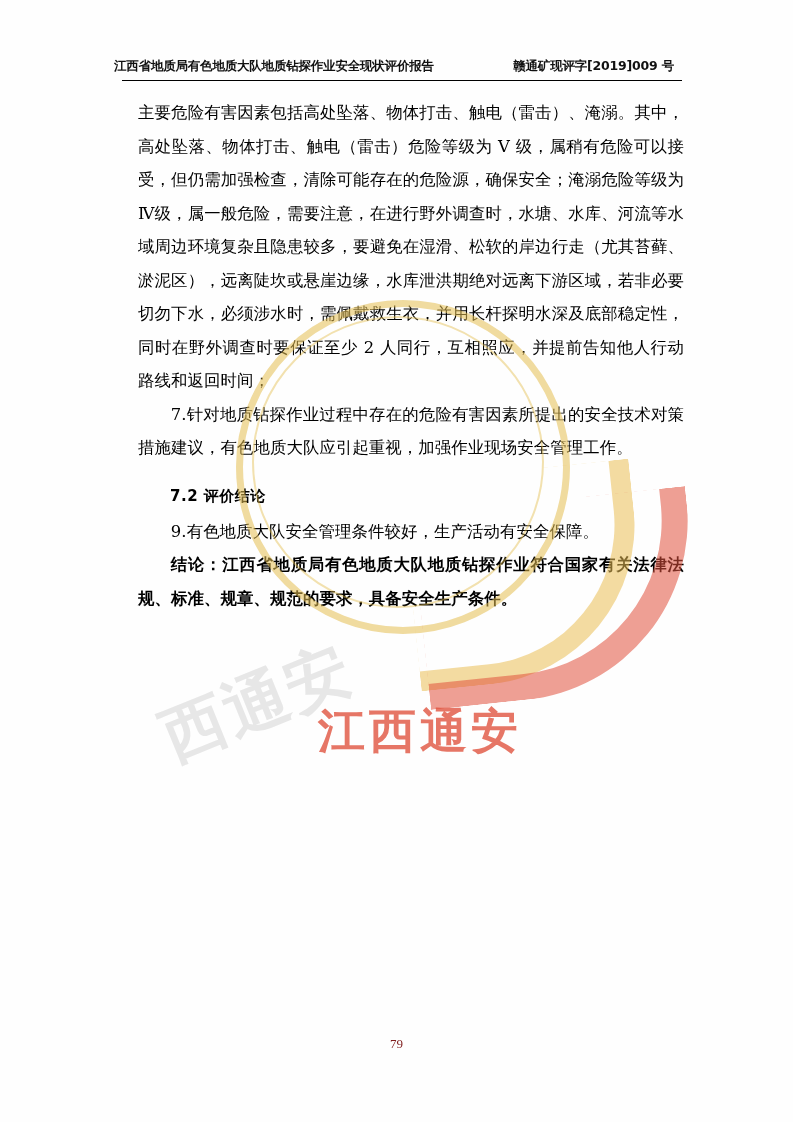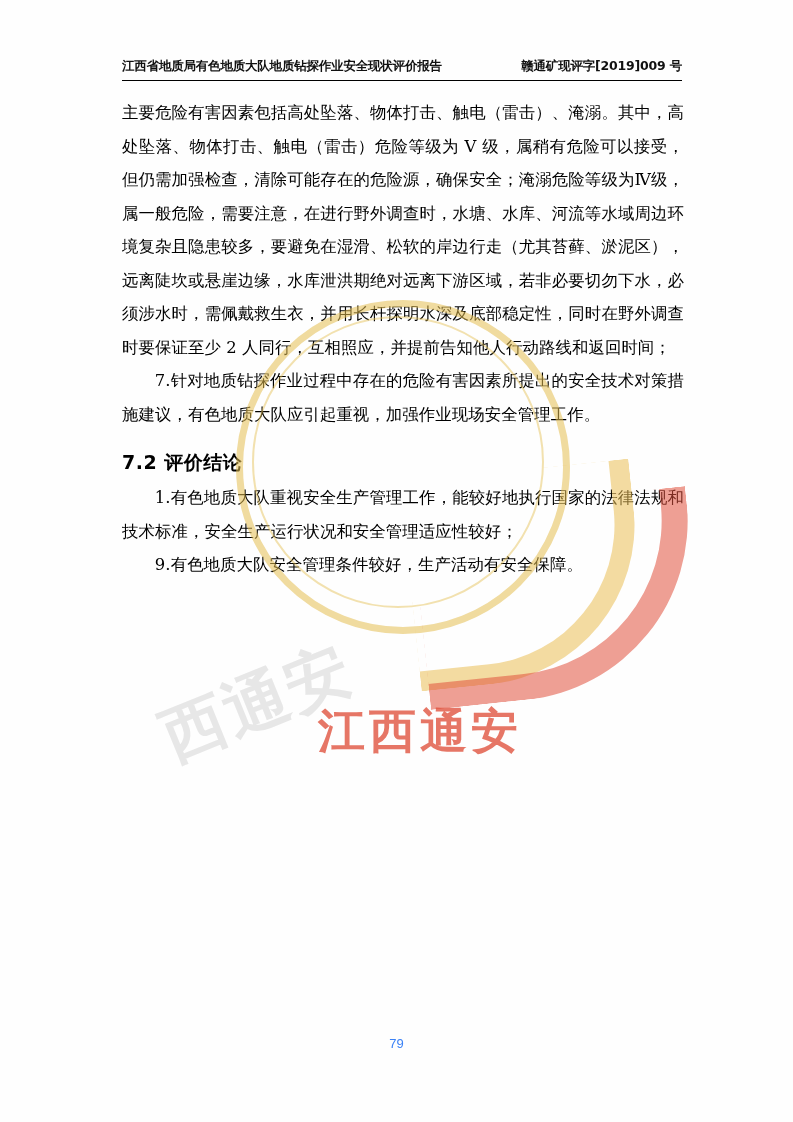--- a/index.html
+++ b/index.html
@@ -21,21 +21,21 @@
     top: 0; left: 0;
     width: 793px;
     height: 1122px;
     background: #fefefe;
   }
 
   
   .header {
     position: absolute;
     top: 58px;
-    left: 122px;
+    left: 114px;
     width: 560px;
     display: flex;
     justify-content: space-between;
     align-items: flex-end;
     font-size: 12.5px;
     font-family: "DejaVu Sans", "Liberation Sans", sans-serif;
     font-weight: bold;
     color: #111;
     letter-spacing: -0.2px;
   }
@@ -52,52 +52,53 @@
   }
 
   
   .content {
     position: absolute;
     top: 96px;
     left: 122px;
     width: 562px;
   }
   p {
-    margin: 0 0 0 0;
+    margin: 0 0 0 16px;
     font-size: 16.4px;
     line-height: 33.5px;
     text-align: justify;
     text-justify: inter-ideograph;
     letter-spacing: 0.1px;
   }
   p.indent { text-indent: 2em; }
   p.noindent { text-indent: 0; }
 
   .section-head {
     margin-top: 14px;
     margin-bottom: 2px;
     font-family: "DejaVu Sans", "Liberation Sans", sans-serif;
     font-weight: bold;
-    font-size: 19px;
+    font-size: 15px;
     line-height: 34px;
     letter-spacing: 0.5px;
+    margin-left: 48px;
   }
 
   .bold { font-weight: bold; }
 
   
   .page-number {
     position: absolute;
     top: 1036px;
     left: 0;
     width: 793px;
     text-align: center;
     font-size: 13px;
-    font-family: Liberation Sans, sans-serif;
-    color: #3b82f6;
+    font-family: Liberation Serif, serif;
+    color: #7f1d1d;
   }
 
   
   .watermark {
     position: absolute;
     left: 0; top: 0;
     width: 793px; height: 1122px;
     pointer-events: none;
     z-index: 5;
   }
@@ -185,19 +186,19 @@
     <span class="header-right">赣通矿现评字[2019]009 号</span>
   </div>
   <div class="header-rule"></div>
 
   <div class="content">
     <p class="noindent">主要危险有害因素包括高处坠落、物体打击、触电（雷击）、淹溺。其中，高处坠落、物体打击、触电（雷击）危险等级为 V 级，属稍有危险可以接受，但仍需加强检查，清除可能存在的危险源，确保安全；淹溺危险等级为Ⅳ级，属一般危险，需要注意，在进行野外调查时，水塘、水库、河流等水域周边环境复杂且隐患较多，要避免在湿滑、松软的岸边行走（尤其苔藓、淤泥区），远离陡坎或悬崖边缘，水库泄洪期绝对远离下游区域，若非必要切勿下水，必须涉水时，需佩戴救生衣，并用长杆探明水深及底部稳定性，同时在野外调查时要保证至少 2 人同行，互相照应，并提前告知他人行动路线和返回时间；</p>
     <p class="indent">7.针对地质钻探作业过程中存在的危险有害因素所提出的安全技术对策措施建议，有色地质大队应引起重视，加强作业现场安全管理工作。</p>
 
     <div class="section-head">7.2 评价结论</div>
 
-    <p class="indent">1.有色地质大队重视安全生产管理工作，能较好地执行国家的法律法规和技术标准，安全生产运行状况和安全管理适应性较好；</p>
     <p class="indent">9.有色地质大队安全管理条件较好，生产活动有安全保障。</p>
+    <p class="indent bold">结论：江西省地质局有色地质大队地质钻探作业符合国家有关法律法规、标准、规章、规范的要求，具备安全生产条件。</p>
   </div>
 
   <div class="page-number">79</div>
 
 </div>
 
 </body></html>

